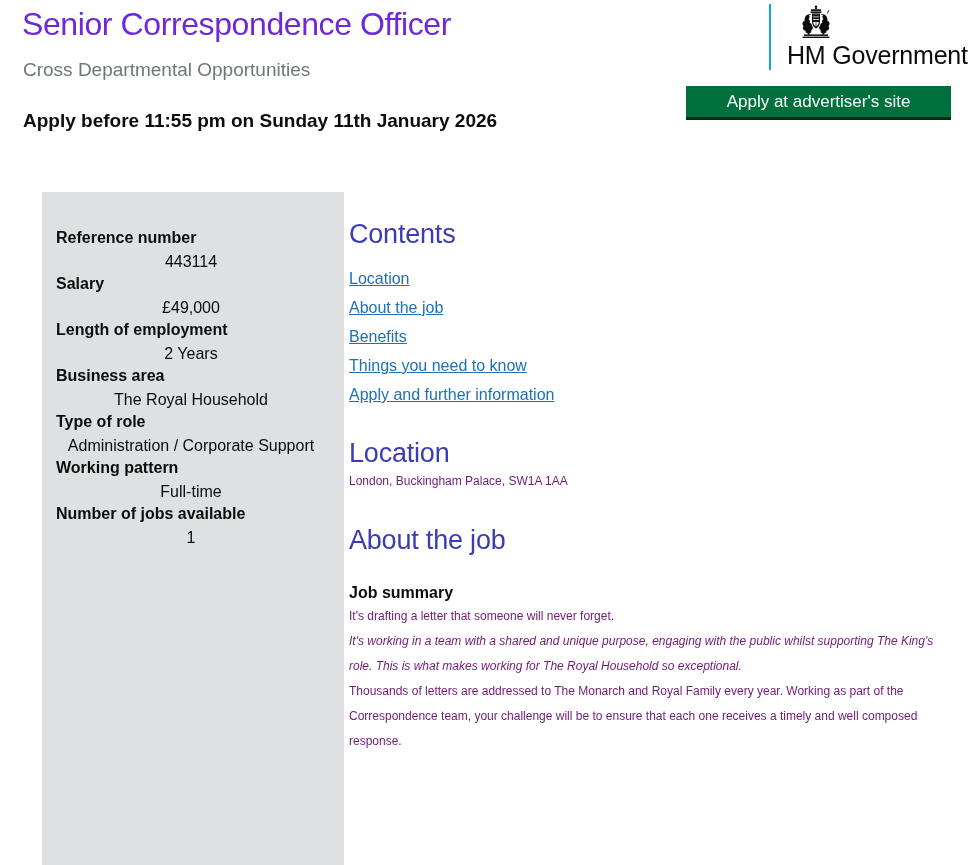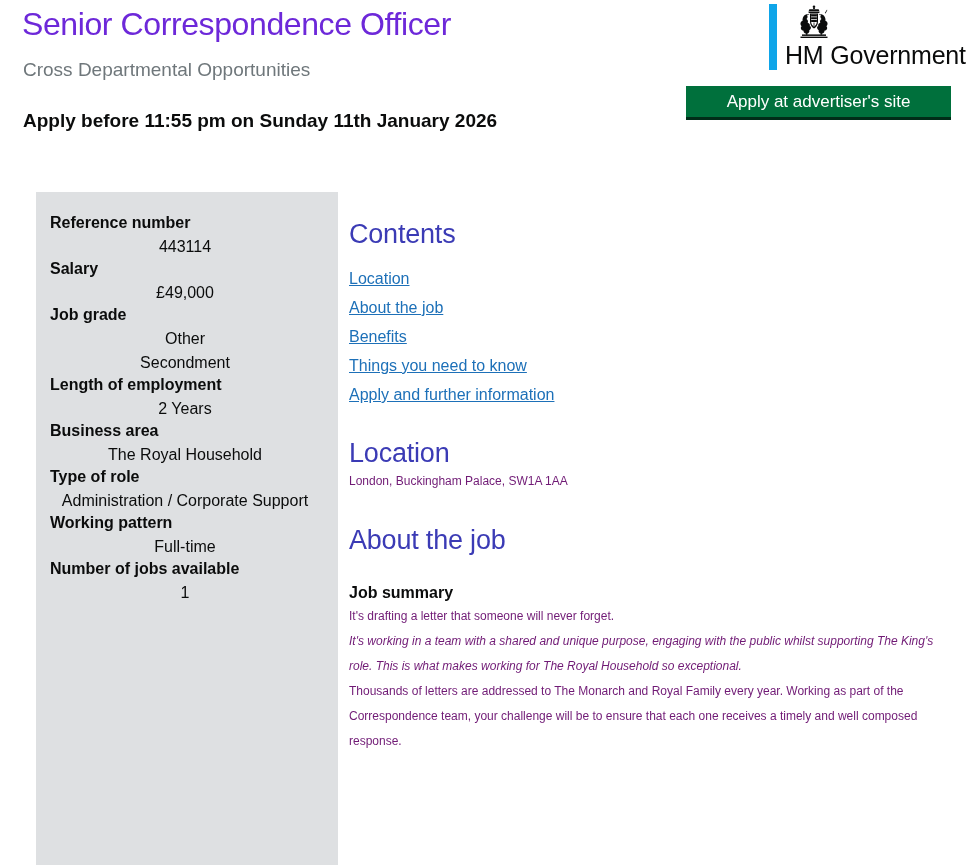--- a/index.html
+++ b/index.html
@@ -57,22 +57,22 @@
     color: #0b0c0c;
     white-space: nowrap;
   }
 
   
   .crest-block {
     position: absolute;
     left: 769px;
     top: 4px;
     height: 66px;
-    padding-left: 8px;
-    border-left: 8px solid #0ea5e9;
+    padding-left: 16px;
+    border-left: 2px solid #0ea5e9;
   }
 
   .crest-svg { display: block; margin-left: 6px; }
 
   .crest-wordmark {
     font-size: 25px;
     line-height: 28px;
     color: #0b0c0c;
     letter-spacing: -0.2px;
     white-space: nowrap;
@@ -102,26 +102,26 @@
   .body-area {
     position: absolute;
     left: 0;
     top: 192px;
     width: 980px;
     height: 673px;
   }
 
   .sidebar {
     position: absolute;
-    left: 36px;
+    left: 42px;
     top: 0;
     width: 302px;
     height: 673px;
     background: #dee0e2;
-    padding: 20px 18px 0 14px;
+    padding: 35px 18px 0 14px;
   }
 
   .meta-term {
     font-size: 16px;
     font-weight: bold;
     line-height: 22px;
     color: #0b0c0c;
     margin-top: 21px;
   }
   .meta-term:first-child { margin-top: 0; }
@@ -234,25 +234,20 @@
     <div class="sidebar">
       <div>
         <div class="meta-term">Reference number</div>
         <div class="meta-value">443114</div>
       </div>
       <div>
         <div class="meta-term">Salary</div>
         <div class="meta-value">£49,000</div>
       </div>
       <div>
-        <div class="meta-term">Job grade</div>
-        <div class="meta-value">Other</div>
-      </div>
-      <div>
-        <div class="meta-value">Secondment</div>
       </div>
       <div>
         <div class="meta-term">Length of employment</div>
         <div class="meta-value">2 Years</div>
       </div>
       <div>
         <div class="meta-term">Business area</div>
         <div class="meta-value">The Royal Household</div>
       </div>
       <div>

